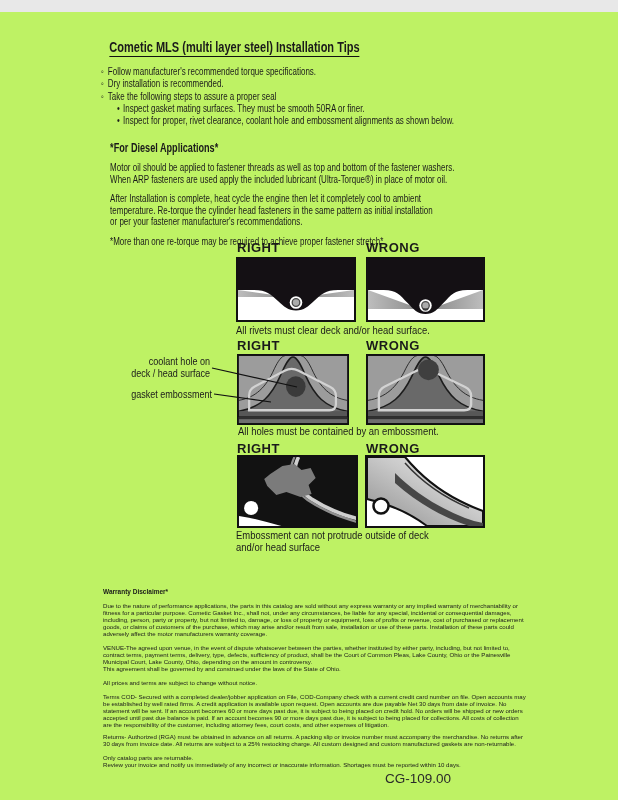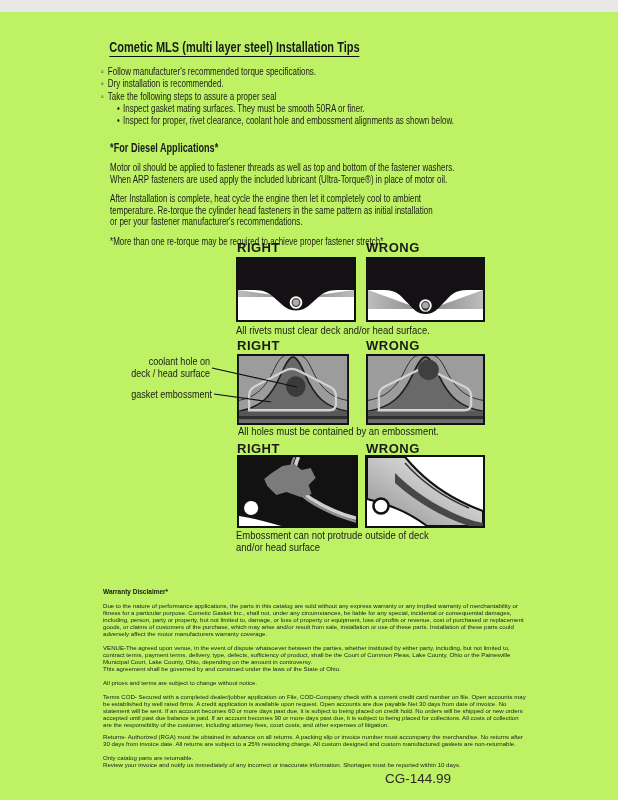--- a/index.html
+++ b/index.html
@@ -217,15 +217,15 @@
     <div class="lp">
         <div>Returns- Authorized (RGA) must be obtained in advance on all returns.  A packing slip or invoice number must accompany the merchandise.  No returns after</div>
         <div>30 days from invoice date.  All returns are subject to a 25% restocking charge.  All custom designed and custom manufactured gaskets are non-returnable.</div>
       </div>
     <div class="lp">
         <div>Only catalog parts are returnable.</div>
         <div>Review your invoice and notify us immediately of any incorrect or inaccurate information.  Shortages must be reported within 10 days.</div>
       </div>
   </div>
 
-  <div class="footer-code">CG-144.99</div>
+  <div class="footer-code">CG-109.00</div>
 
 </div>
 
 </body></html>

